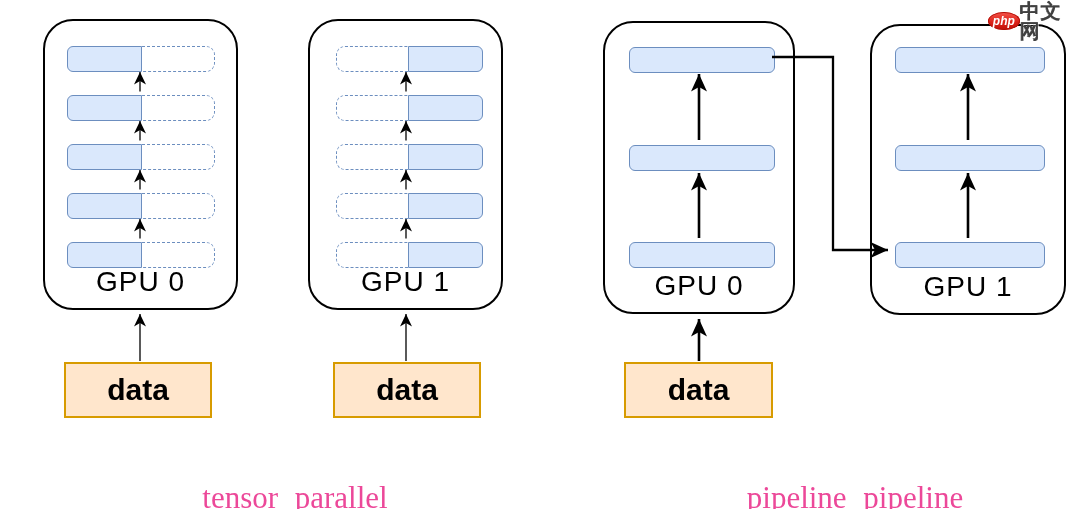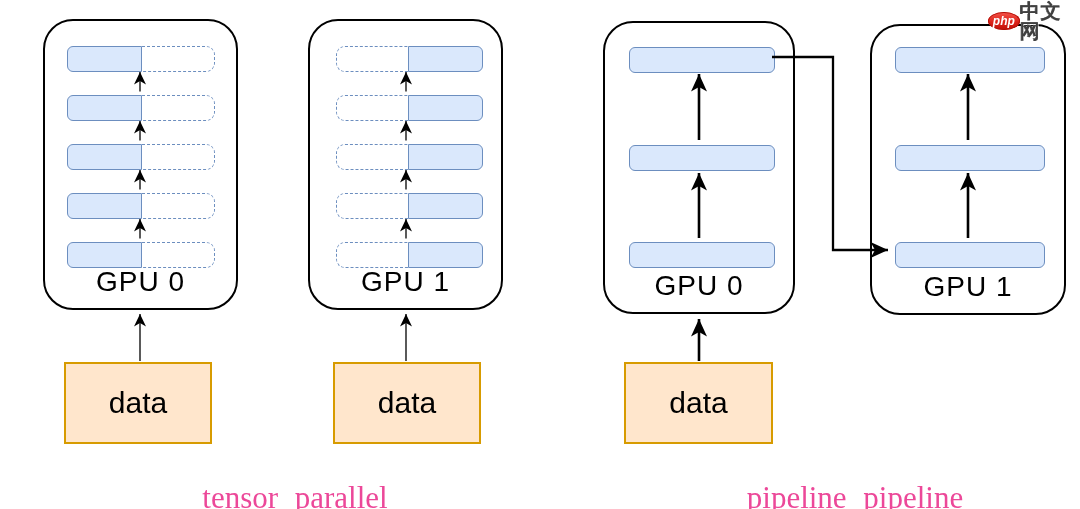--- a/index.html
+++ b/index.html
@@ -20,23 +20,23 @@
   .g0 .solid-half{left:22px;width:75px;border-radius:6px 0 0 6px;}
   .g0 .dashed-half{left:97px;width:73px;border-left:none;border-radius:0 9px 9px 0;}
   .g1 .dashed-half{left:26px;width:72px;border-right:none;border-radius:9px 0 0 9px;}
   .g1 .solid-half{left:98px;width:75px;border-radius:0 6px 6px 0;}
 
   
   .player{position:absolute;height:26px;background:#dae8fc;border:1.5px solid #6c8ebf;
           border-radius:6px;box-sizing:border-box;}
 
   
-  .data-box{position:absolute;width:148px;height:82px;background:#ffe6cc;border:2px solid #d79b00;
+  .data-box{position:absolute;width:148px;height:56px;background:#ffe6cc;border:2px solid #d79b00;
             box-sizing:border-box;display:flex;align-items:center;justify-content:center;
-            font-size:30px;color:#000;}
+            font-size:30px;color:#000;font-weight:bold;}
 
   
   .caption{position:absolute;top:480px;transform:translateX(-50%);white-space:nowrap;
            font-family:"Liberation Serif",serif;font-size:31px;color:#ec4899;word-spacing:9px;}
 
   
   .overlay{position:absolute;left:0;top:0;pointer-events:none;}
 
   
   .watermark{position:absolute;top:1px;left:988px;display:flex;align-items:center;gap:0;z-index:20;}

